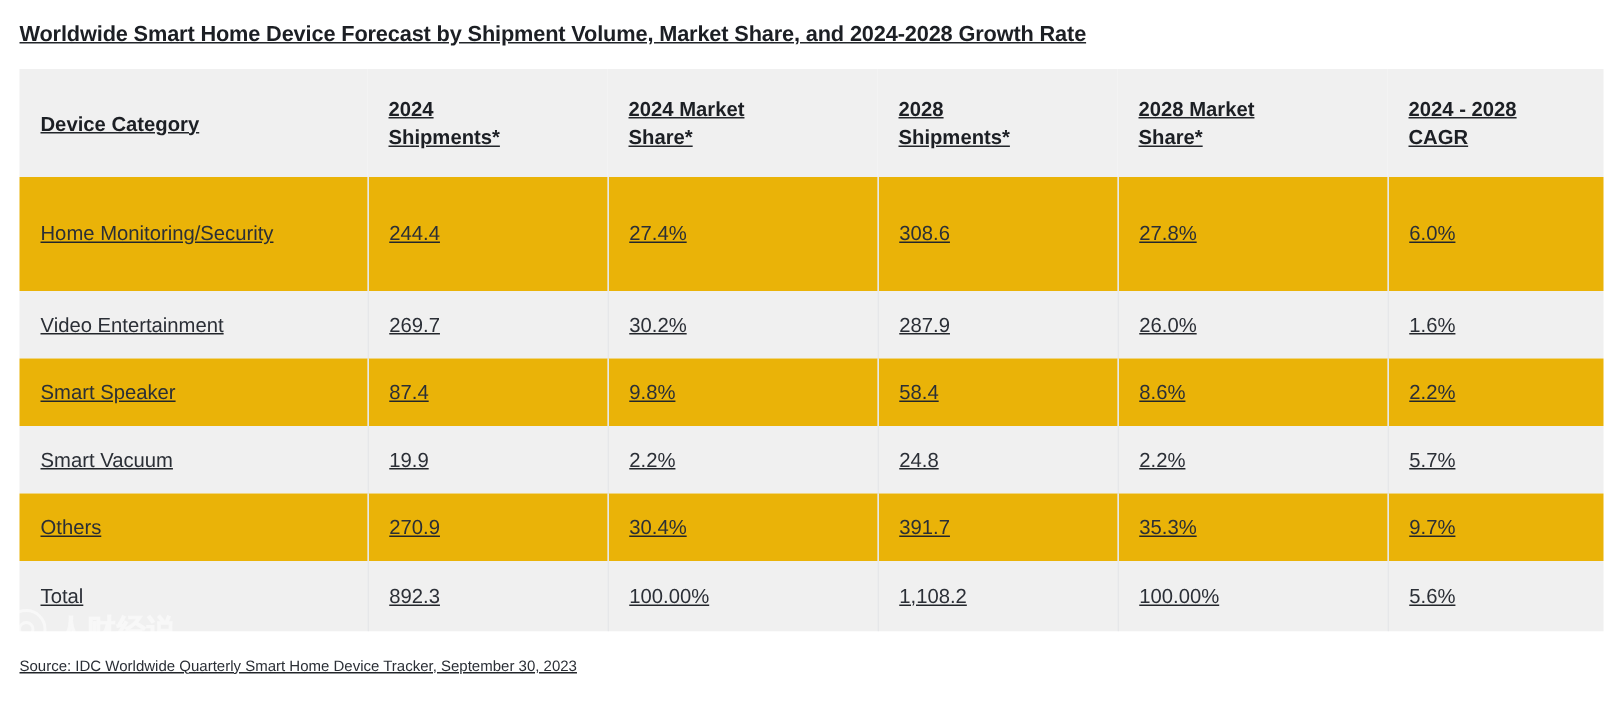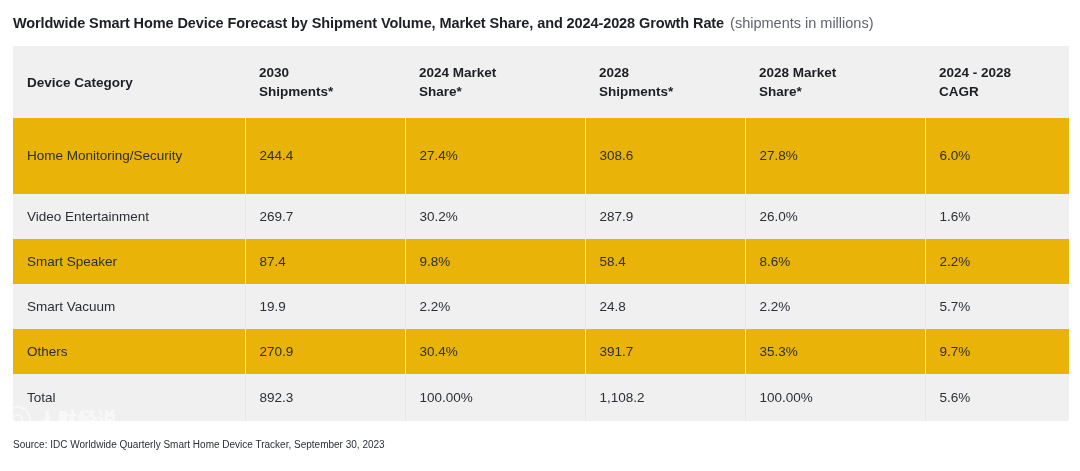--- a/index.html
+++ b/index.html
@@ -14,20 +14,21 @@
     color: #23262b;
     overflow: hidden;
   }
 
   .page {
     position: relative;
     width: 1080px;
     height: 471px;
     background: #ffffff;
     box-sizing: border-box;
+    text-decoration: underline;
   }
 
   
   .title-bar {
     height: 46px;
     padding: 0 13px;
     display: flex;
     align-items: center;
     background: #ffffff;
     box-sizing: border-box;
@@ -155,39 +156,38 @@
     white-space: nowrap;
   }
 </style>
 </head>
 <body>
 
 <div class="page">
 
   <div class="title-bar">
     <span class="title-main">Worldwide Smart Home Device Forecast by Shipment Volume, Market Share, and 2024-2028 Growth Rate</span>
-    <span class="title-sub">(shipments in millions)</span>
   </div>
 
   <table class="tbl">
     <colgroup>
       <col class="c0">
         <col class="c1">
         <col class="c2">
         <col class="c3">
         <col class="c4">
         <col class="c5">
     </colgroup>
     <thead>
       <tr>
         <th>
           <span class="hdr-l1">Device Category</span>
         </th>
         <th>
-          <span class="hdr-l1">2030</span>
+          <span class="hdr-l1">2024</span>
           <span class="hdr-l2">Shipments*</span>
         </th>
         <th>
           <span class="hdr-l1">2024 Market</span>
           <span class="hdr-l2">Share*</span>
         </th>
         <th>
           <span class="hdr-l1">2028</span>
           <span class="hdr-l2">Shipments*</span>
         </th>

